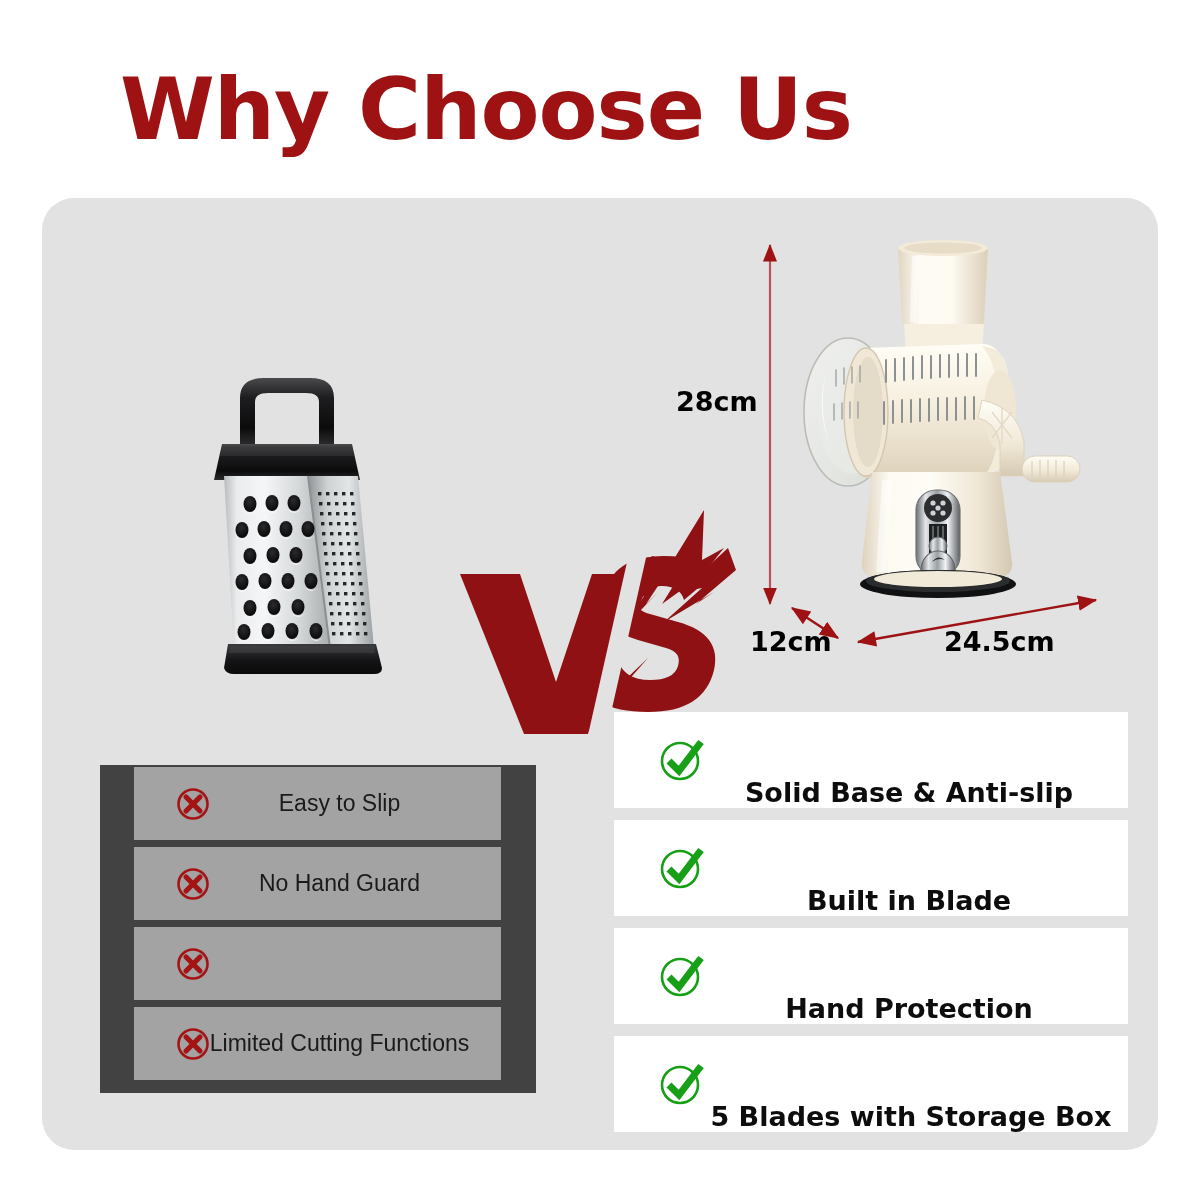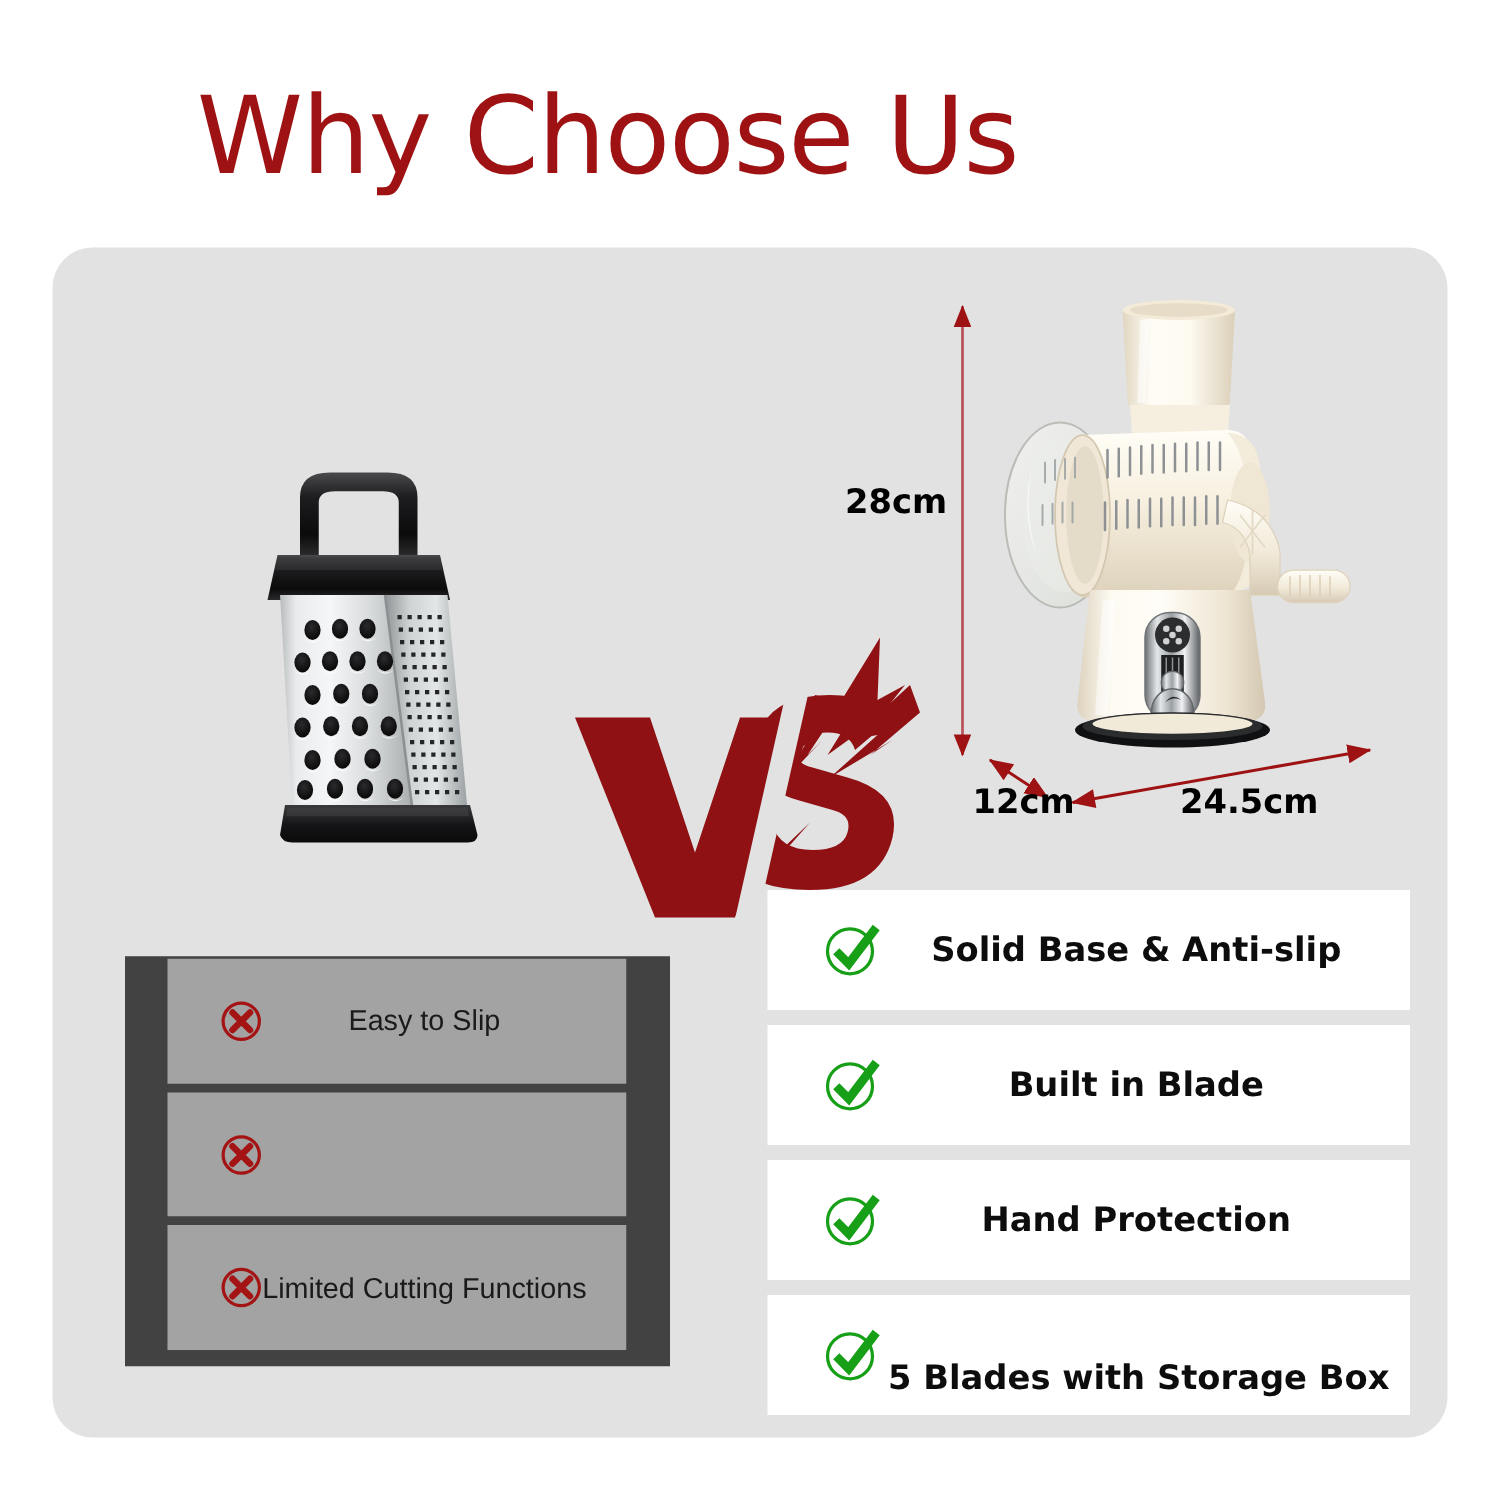--- a/index.html
+++ b/index.html
@@ -9,21 +9,21 @@
     font-family: "Liberation Sans", sans-serif;
     overflow: hidden;
   }
   #stage { position: relative; width: 1200px; height: 1200px; background:#fff; }
 
   
   .title {
     position: absolute; left: 0; top: 66px; width: 972px;
     text-align: center;
     font-family: "DejaVu Sans", sans-serif;
-    font-size: 86px; font-weight: 400;
+    font-size: 86px; font-weight: 700;
     letter-spacing: -1px;
     color: #9e1213;
     line-height: 1;
   }
 
   
   .panel {
     position: absolute; left: 42px; top: 198px;
     width: 1116px; height: 952px;
     background: #e2e2e2;
@@ -37,21 +37,21 @@
   .rotary { position: absolute; left: 786px; top: 232px; width: 300px; height: 372px; }
 
   
   .dimlabel {
     position: absolute;
     font-family: "DejaVu Sans", sans-serif;
     font-weight: 700; font-size: 27px;
     color: #000000; white-space: nowrap;
   }
   .dim-28  { left: 676px; top: 386px; }
-  .dim-12  { left: 778px; top: 626px; }
+  .dim-12  { left: 750px; top: 626px; }
   .dim-245 { left: 944px; top: 626px; }
   .dimsvg { position: absolute; left: 0; top: 0; width: 1200px; height: 1200px; pointer-events: none; }
 
   
   .vs { position: absolute; left: 452px; top: 500px; width: 290px; height: 250px; }
 
   
   .cons-panel {
     position: absolute; left: 100px; top: 765px;
     width: 436px; height: 328px;
@@ -71,21 +71,21 @@
     padding-left: 52px; padding-right: 8px;
     font-size: 23px; font-weight: 400; color: #1a1a1a;
     white-space: nowrap;
   }
 
   
   .pros { position: absolute; left: 614px; top: 712px; width: 514px; }
   .pro-card {
     width: 514px; height: 96px;
     background: #ffffff;
-    display: flex; align-items: center;
+    display: flex; align-items: flex-end;
     position: relative;
     margin-bottom: 12px;
   }
   .pro-card:last-child { margin-bottom: 0; }
   .pro-icon { position: absolute; left: 44px; top: 50%; transform: translateY(-50%); width: 46px; height: 46px; }
   .pro-label {
     width: 100%; text-align: center;
     padding-left: 92px; padding-right: 16px;
     font-family: "DejaVu Sans", sans-serif;
     font-size: 27px; font-weight: 700; color: #0d0d0d;
@@ -474,37 +474,46 @@
     <div class="cons-row">
       <span class="cons-icon">
         <svg viewBox="0 0 34 34" width="34" height="34">
           <circle cx="17" cy="17" r="14.5" fill="none" stroke="#a51414" stroke-width="2.6"></circle>
           <path d="M10 10 L24 24 M24 10 L10 24" stroke="#a51414" stroke-width="5.2" stroke-linecap="round"></path>
         </svg>
       </span>
       <span class="cons-label">Easy to Slip</span>
     </div>
 
-
     <div class="cons-row">
       <span class="cons-icon">
         <svg viewBox="0 0 34 34" width="34" height="34">
           <circle cx="17" cy="17" r="14.5" fill="none" stroke="#a51414" stroke-width="2.6"></circle>
           <path d="M10 10 L24 24 M24 10 L10 24" stroke="#a51414" stroke-width="5.2" stroke-linecap="round"></path>
         </svg>
       </span>
+      <span class="cons-label">No Hand Guard</span>
     </div>
 
     <div class="cons-row">
       <span class="cons-icon">
         <svg viewBox="0 0 34 34" width="34" height="34">
           <circle cx="17" cy="17" r="14.5" fill="none" stroke="#a51414" stroke-width="2.6"></circle>
           <path d="M10 10 L24 24 M24 10 L10 24" stroke="#a51414" stroke-width="5.2" stroke-linecap="round"></path>
         </svg>
       </span>
+    </div>
+
+    <div class="cons-row">
+      <span class="cons-icon">
+        <svg viewBox="0 0 34 34" width="34" height="34">
+          <circle cx="17" cy="17" r="14.5" fill="none" stroke="#a51414" stroke-width="2.6"></circle>
+          <path d="M10 10 L24 24 M24 10 L10 24" stroke="#a51414" stroke-width="5.2" stroke-linecap="round"></path>
+        </svg>
+      </span>
       <span class="cons-label">Limited Cutting Functions</span>
     </div>
 
   </div>
 
   <div class="pros">
 
     <div class="pro-card">
       <span class="pro-icon">
         <svg viewBox="0 0 46 46" width="46" height="46">

